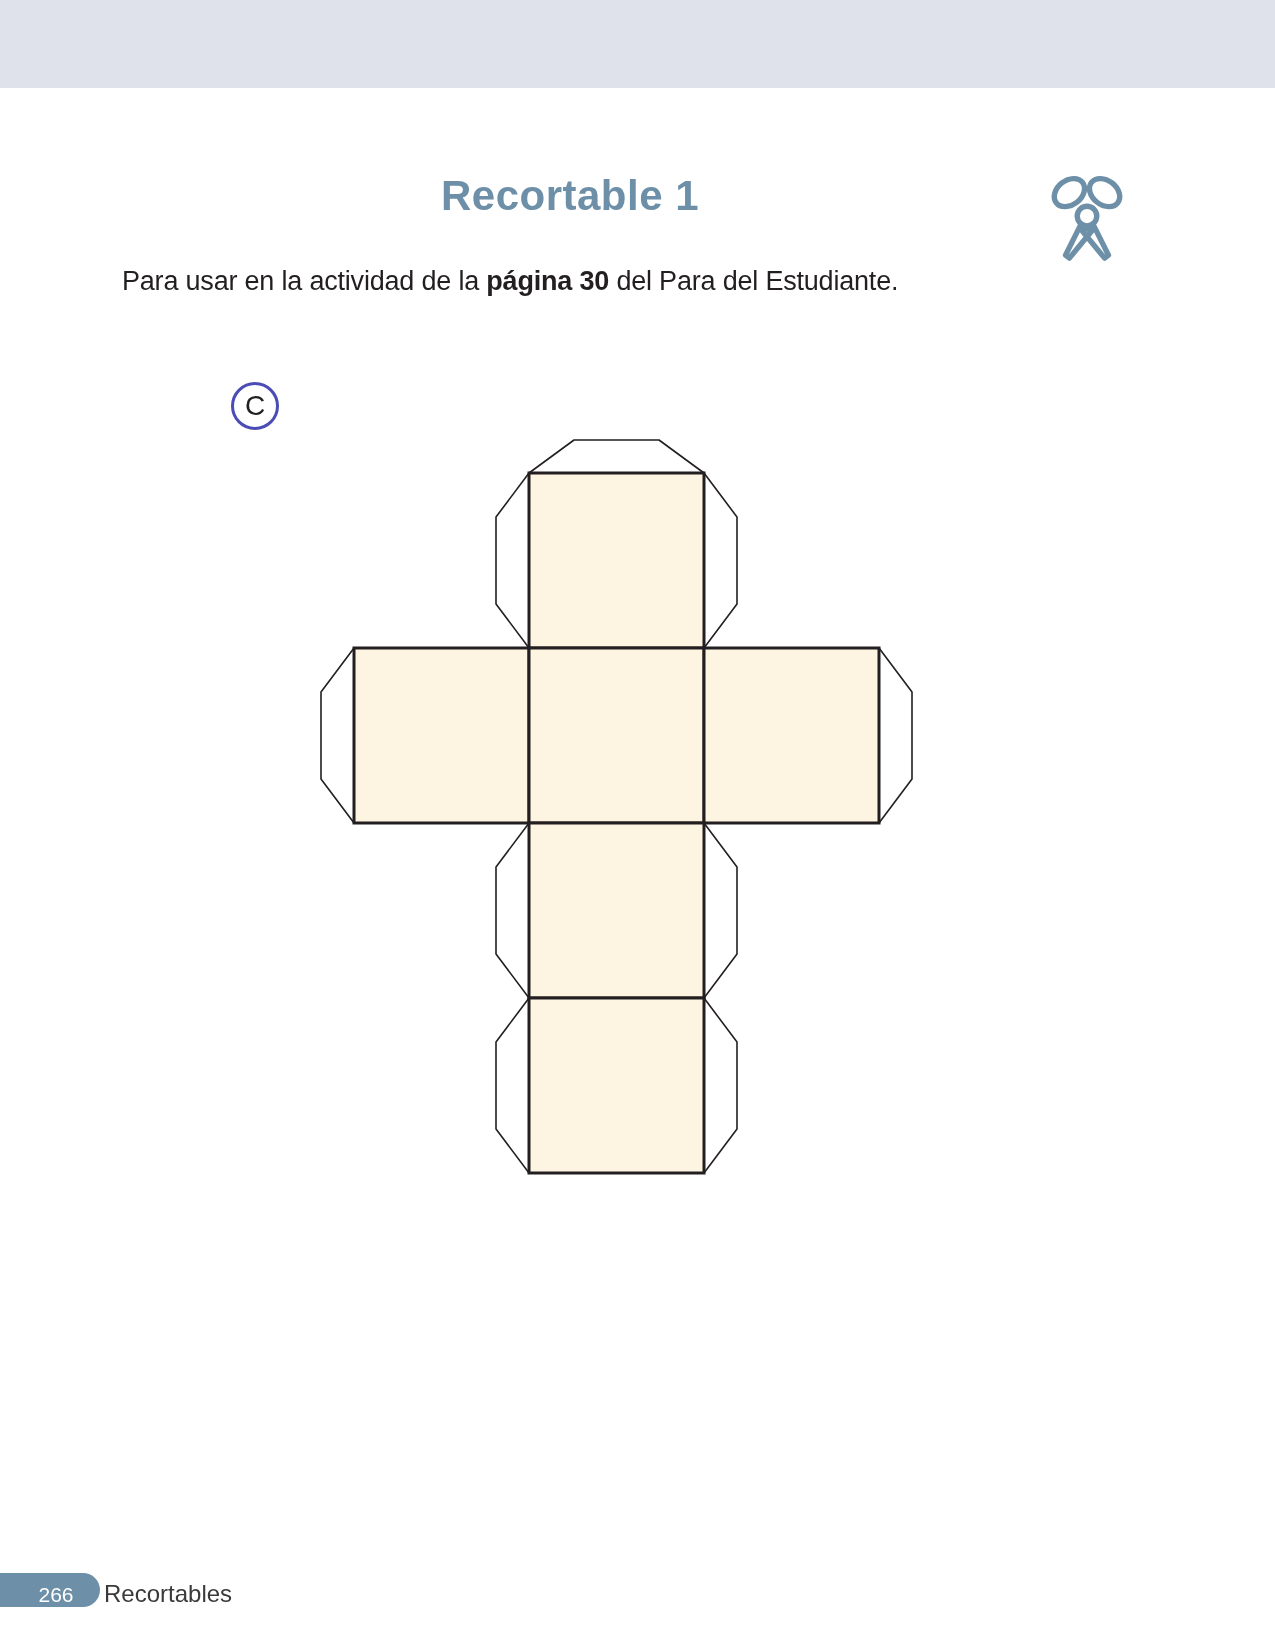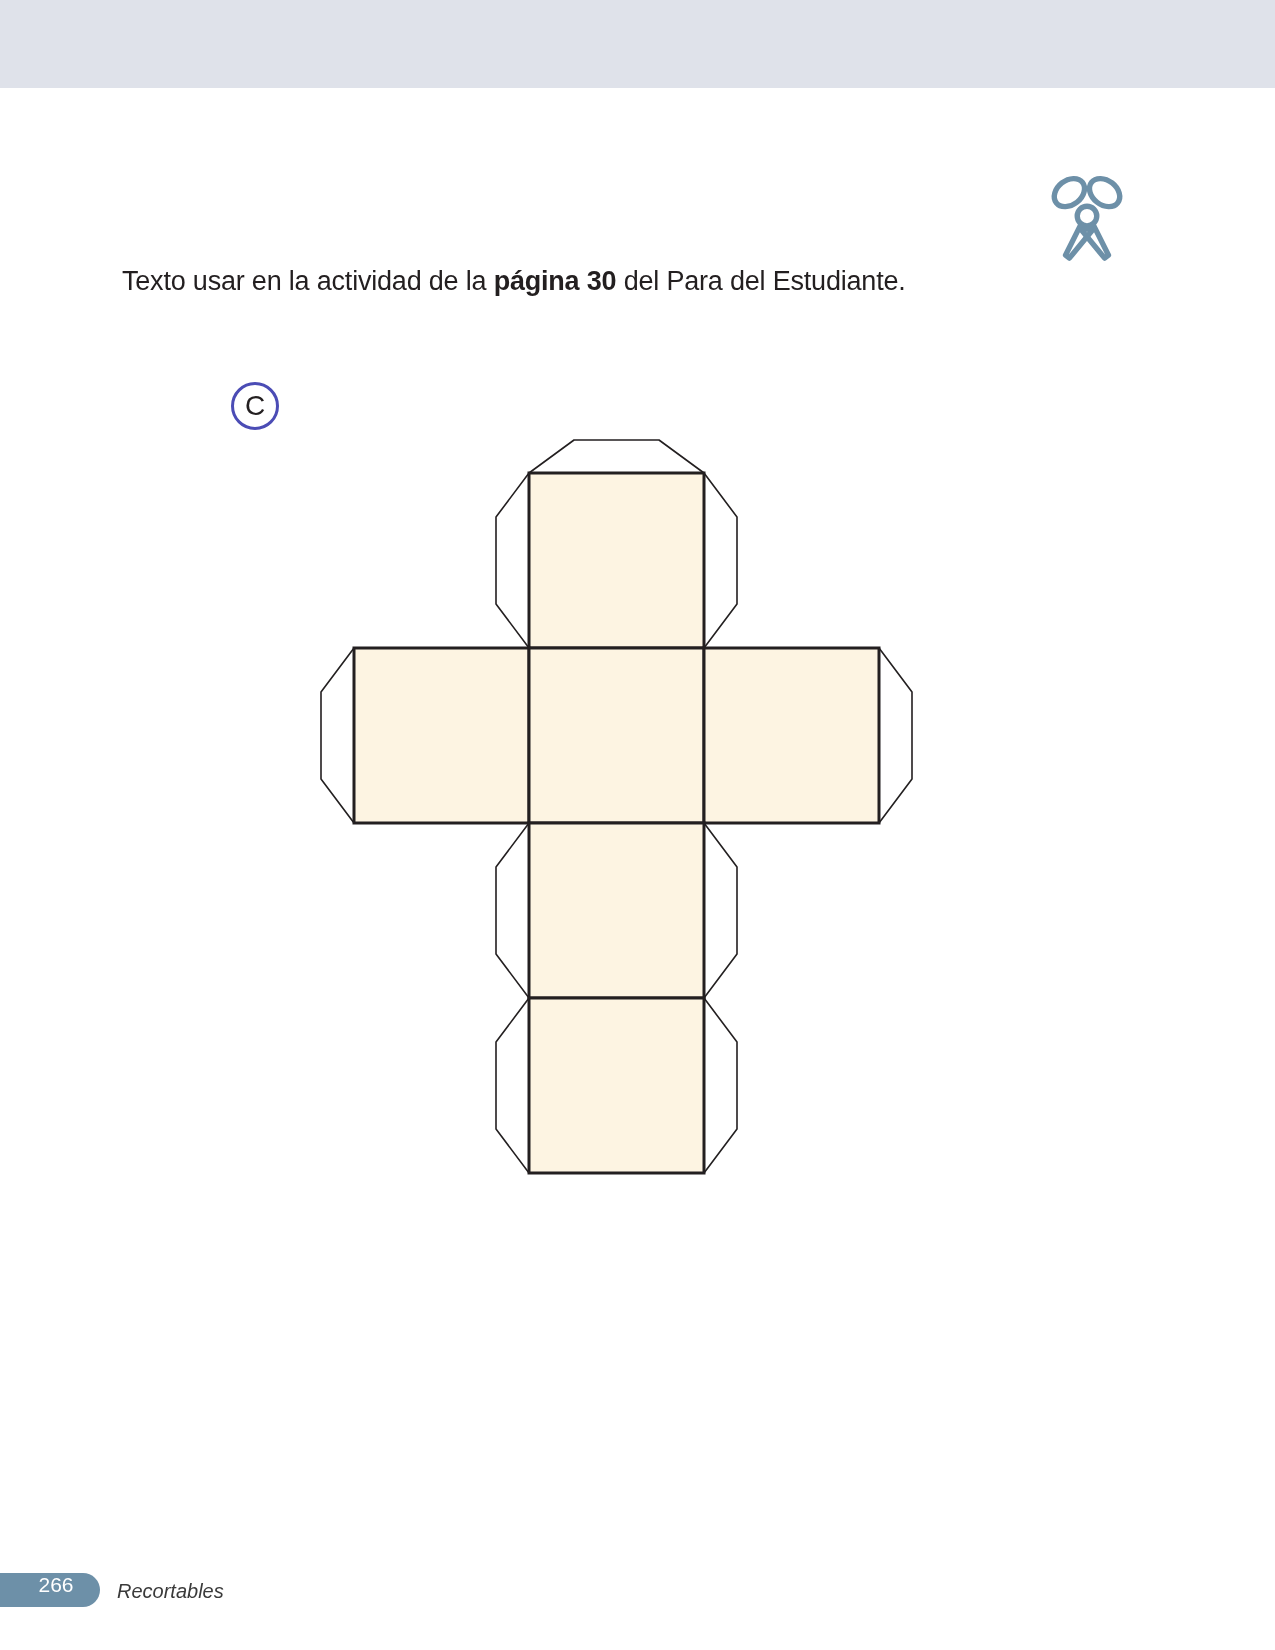--- a/index.html
+++ b/index.html
@@ -83,51 +83,51 @@
     position: absolute;
     left: 0;
     top: 1573px;
     width: 100px;
     height: 34px;
     background: var(--accent_blue, #6d90a8);
     border-radius: 0 17px 17px 0;
     color: var(--page_number_text, #ffffff);
     font-size: 21px;
     display: flex;
-    align-items: flex-start;
+    align-items: flex-end;
     justify-content: center;
     padding-left: 12px;
     box-sizing: border-box;
   }
   .footer-label {
     position: absolute;
-    left: 117px;
+    left: 104px;
     top: 1580px;
-    font-size: 20px;
+    font-size: 24px;
     color: var(--footer_text, #3a3a3a);
-    font-style: italic;
   }
 </style>
 </head>
 <body>
 
 <div class="page">
 
   <div class="top-band"></div>
 
+  <h1 class="title">Recortable 1</h1>
 
   <svg class="scissors" viewBox="0 0 90 104" aria-hidden="true">
     <ellipse cx="27" cy="24" rx="17" ry="12.5" transform="rotate(-38 27 24)"></ellipse>
     <ellipse cx="63" cy="24" rx="17" ry="12.5" transform="rotate(38 63 24)"></ellipse>
     <circle cx="45" cy="48" r="10"></circle>
     <path d="M38,58 L23,88 L27,91 L50,63 Z"></path>
     <path d="M52,58 L67,88 L63,91 L40,63 Z"></path>
   </svg>
 
-  <p class="instruction"><span>Texto usar en la actividad de la </span><b>página 30</b><span> del Para del Estudiante.</span></p>
+  <p class="instruction"><span>Para usar en la actividad de la </span><b>página 30</b><span> del Para del Estudiante.</span></p>
 
   <div class="letter-badge">
     <span>C</span>
   </div>
 
   <svg id="net-svg" class="net-svg" viewBox="0 0 1275 1650" aria-hidden="true">
       <polygon points="529,473 574,440 659,440 704,473" fill="#ffffff" stroke="#231f20" stroke-width="1.6" stroke-linejoin="round"></polygon>
       <polygon points="529,473 496,517 496,604 529,648" fill="#ffffff" stroke="#231f20" stroke-width="1.6" stroke-linejoin="round"></polygon>
       <polygon points="704,473 737,517 737,604 704,648" fill="#ffffff" stroke="#231f20" stroke-width="1.6" stroke-linejoin="round"></polygon>
       <polygon points="354,648 321,692 321,779 354,823" fill="#ffffff" stroke="#231f20" stroke-width="1.6" stroke-linejoin="round"></polygon>

